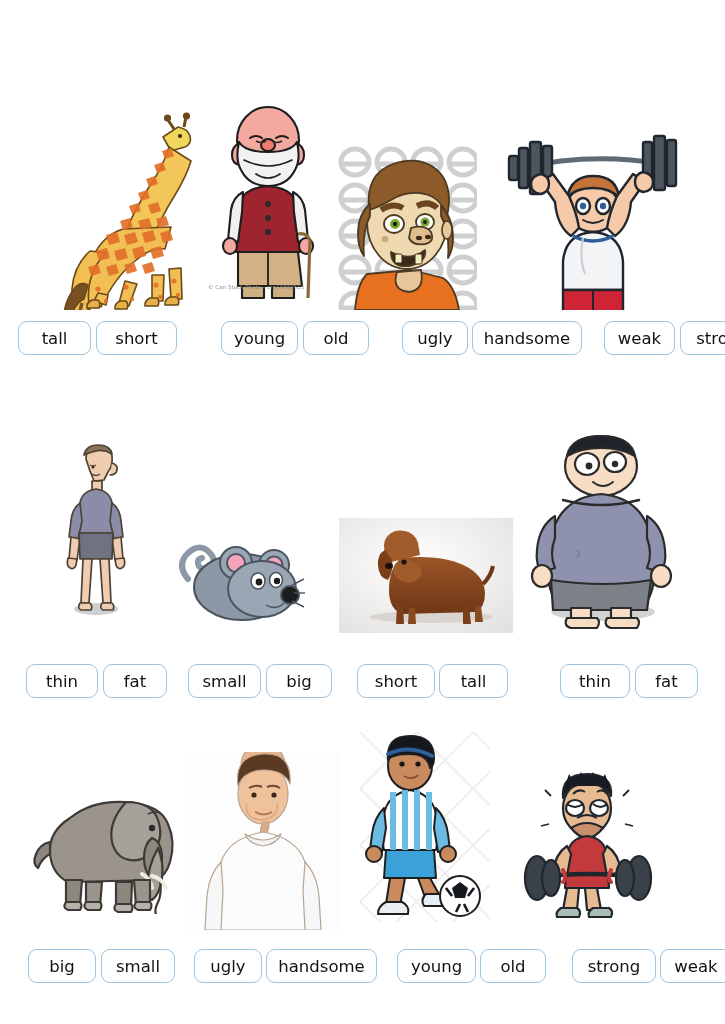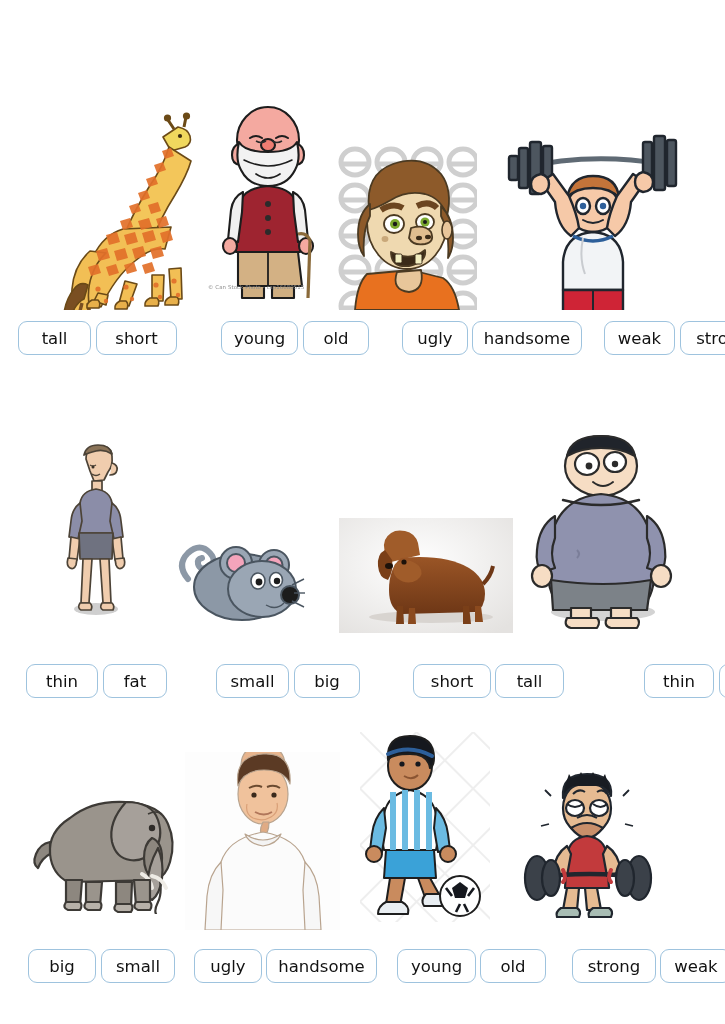--- a/index.html
+++ b/index.html
@@ -386,21 +386,21 @@
         </g>
         <g fill="#2b2b2b">
             <circle cx="74" cy="36" r="3.4"></circle>
             <circle cx="100" cy="34" r="3.2"></circle>
           </g>
         <path d="M62 120 q4 4 0 8" fill="none" stroke="#7b7e99" stroke-width="2"></path>
       </svg>
     </div>
   </div>
 
-  <div class="opt-row" style="top:664px;gap:28px;">
+  <div class="opt-row" style="top:664px;">
     <div class="pair" style="margin-left:26px;">
       <div class="opt" style="width:72px;">thin</div>
       <div class="opt" style="width:64px;margin-left:5px;">fat</div>
     </div>
     <div class="pair" style="margin-left:21px;">
       <div class="opt" style="width:73px;">small</div>
       <div class="opt" style="width:66px;margin-left:5px;">big</div>
     </div>
     <div class="pair" style="margin-left:25px;">
       <div class="opt" style="width:78px;">short</div>

